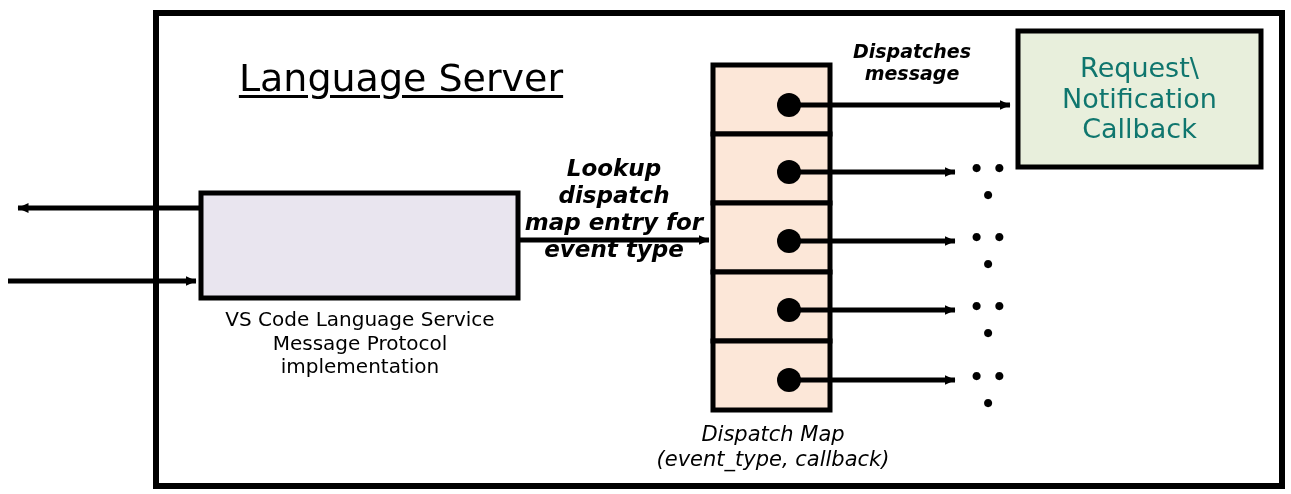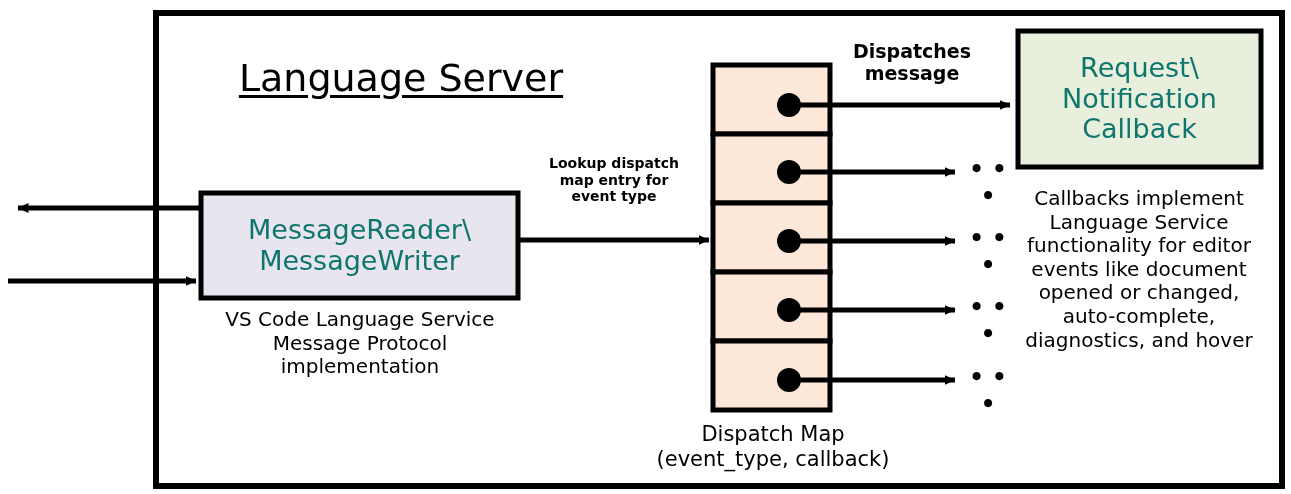--- a/index.html
+++ b/index.html
@@ -31,21 +31,21 @@
   .boxlabel {
     position: absolute;
     display: flex;
     align-items: center;
     justify-content: center;
     text-align: center;
     color: #0f766e;
     white-space: pre-line;
     line-height: 1.14;
   }
-  .italic { }
+  .italic { font-style: italic; }
   .underline { text-decoration: underline; text-underline-offset: 4px; }
 </style>
 </head>
 <body>
 
 <div id="stage">
 
   <svg id="svg-layer" viewBox="0 0 1291 494">
     <defs>
       <marker id="arrowR" markerWidth="12" markerHeight="12" refX="10.5" refY="5" orient="auto" markerUnits="userSpaceOnUse">
@@ -88,46 +88,37 @@
 
     <line x1="787" y1="380" x2="955" y2="380" stroke="#000" stroke-width="5" marker-end="url(#arrowR)"></line>
     <circle cx="789" cy="380" r="12" fill="#000"></circle>
 
     <rect x="1018" y="31" width="243" height="136" fill="#E8EFDC" stroke="#000" stroke-width="5"></rect>
   </svg>
 
   <div class="txt underline" style="left:236px; top:56px; width:330px; font-size:38px;">Language Server</div>
 
 
-  <div class="boxlabel" style="left:201px; top:193px; width:317px; height:105px; font-size:27px;">MessageReader\
-MessageWriter</div>
 
   <div class="txt" style="left:209px; top:308px; width:302px; font-size:20px;">VS Code Language Service
 Message Protocol implementation</div>
 
-  <div class="txt italic" style="left:520px; top:155px; width:188px; font-size:14px; font-weight:600;">Lookup dispatch
+  <div class="txt italic" style="left:520px; top:155px; width:188px; font-size:23px; font-weight:600;">Lookup dispatch
 map entry for
 event type</div>
 
   <div class="txt italic" style="left:838px; top:40px; width:148px; font-size:19px; font-weight:600;">Dispatches
 message</div>
 
   <div class="boxlabel" style="left:1018px; top:31px; width:243px; height:136px; font-size:27px;">Request\
 Notification
 Callback</div>
 
-  <div class="txt" style="left:1000px; top:187px; width:278px; font-size:20px;">Callbacks implement
-Language Service
-functionality for editor
-events like document
-opened or changed,
-auto-complete,
-diagnostics, and hover</div>
 
-  <div class="txt" style="left:648px; top:422px; width:250px; font-size:21px;">Dispatch Map
+  <div class="txt" style="left:648px; top:422px; width:250px; font-size:21px;font-style:italic;">Dispatch Map
 (event_type, callback)</div>
 
   <div class="txt" style="left:958px; top:156px; width:60px; font-size:23px; font-weight:700;">•  •  •</div>
   <div class="txt" style="left:958px; top:225px; width:60px; font-size:23px; font-weight:700;">•  •  •</div>
   <div class="txt" style="left:958px; top:294px; width:60px; font-size:23px; font-weight:700;">•  •  •</div>
   <div class="txt" style="left:958px; top:364px; width:60px; font-size:23px; font-weight:700;">•  •  •</div>
 
 </div>
 
 </body></html>

